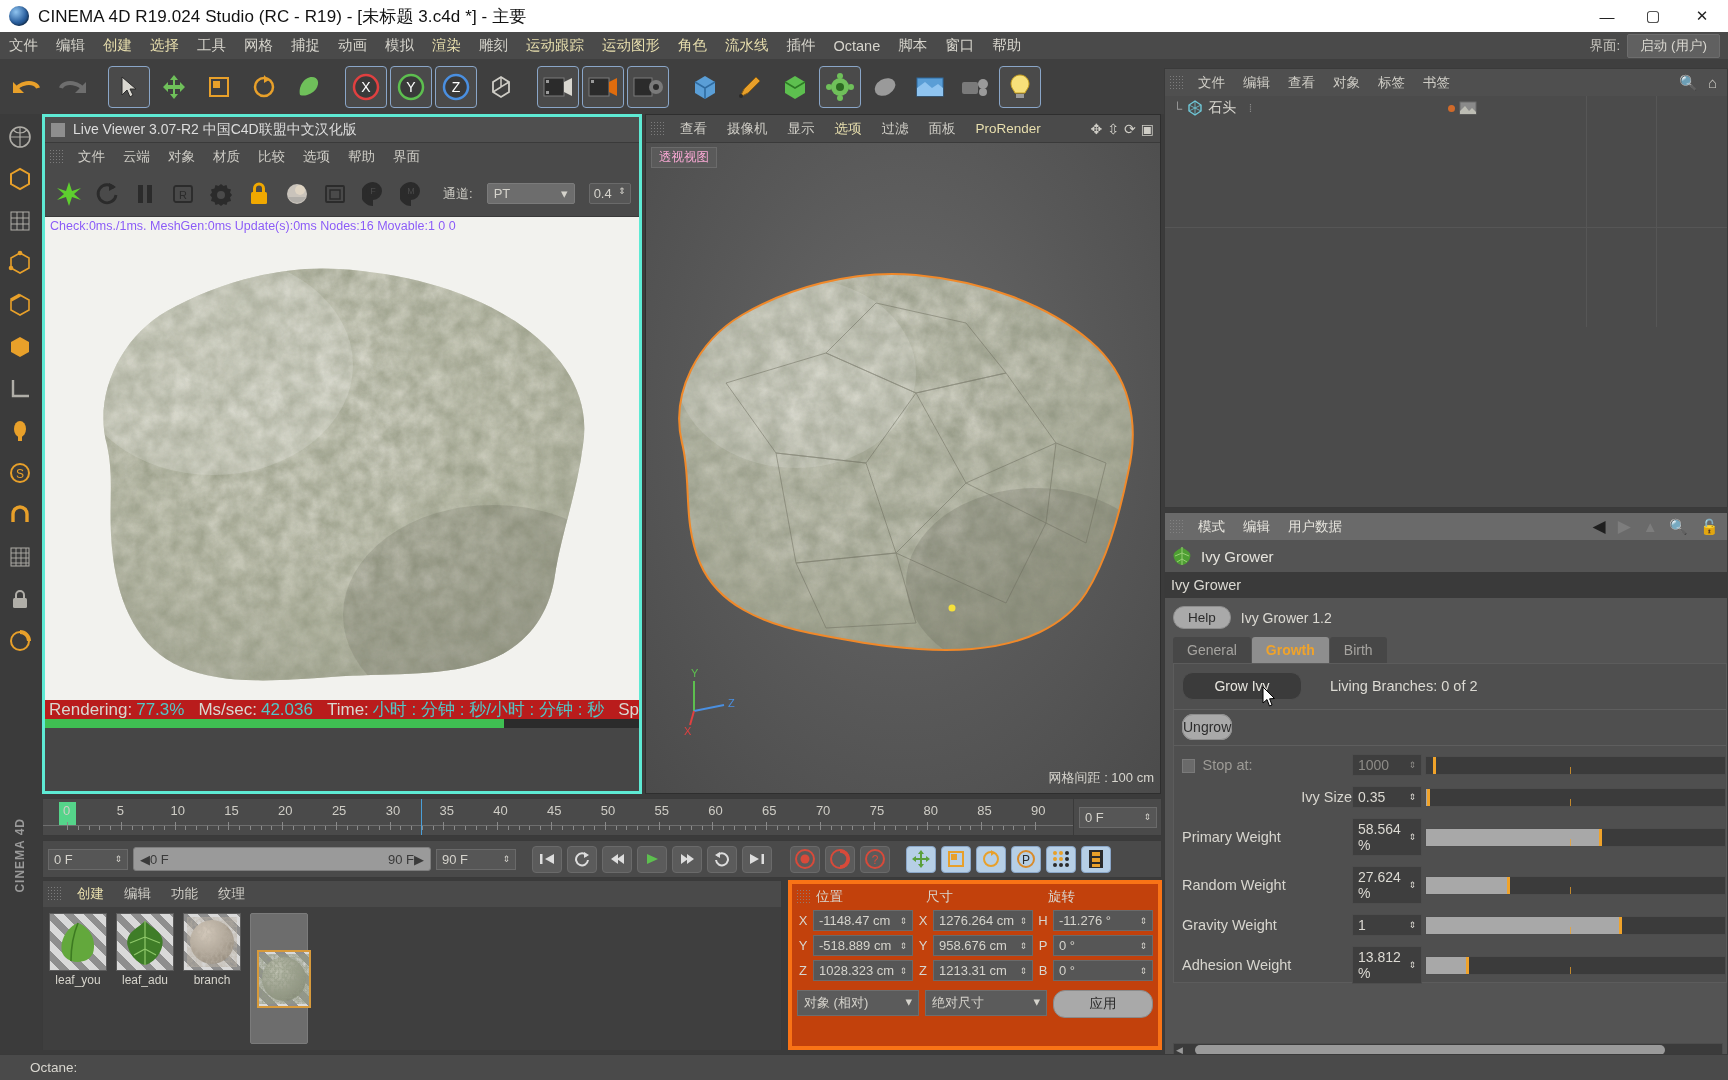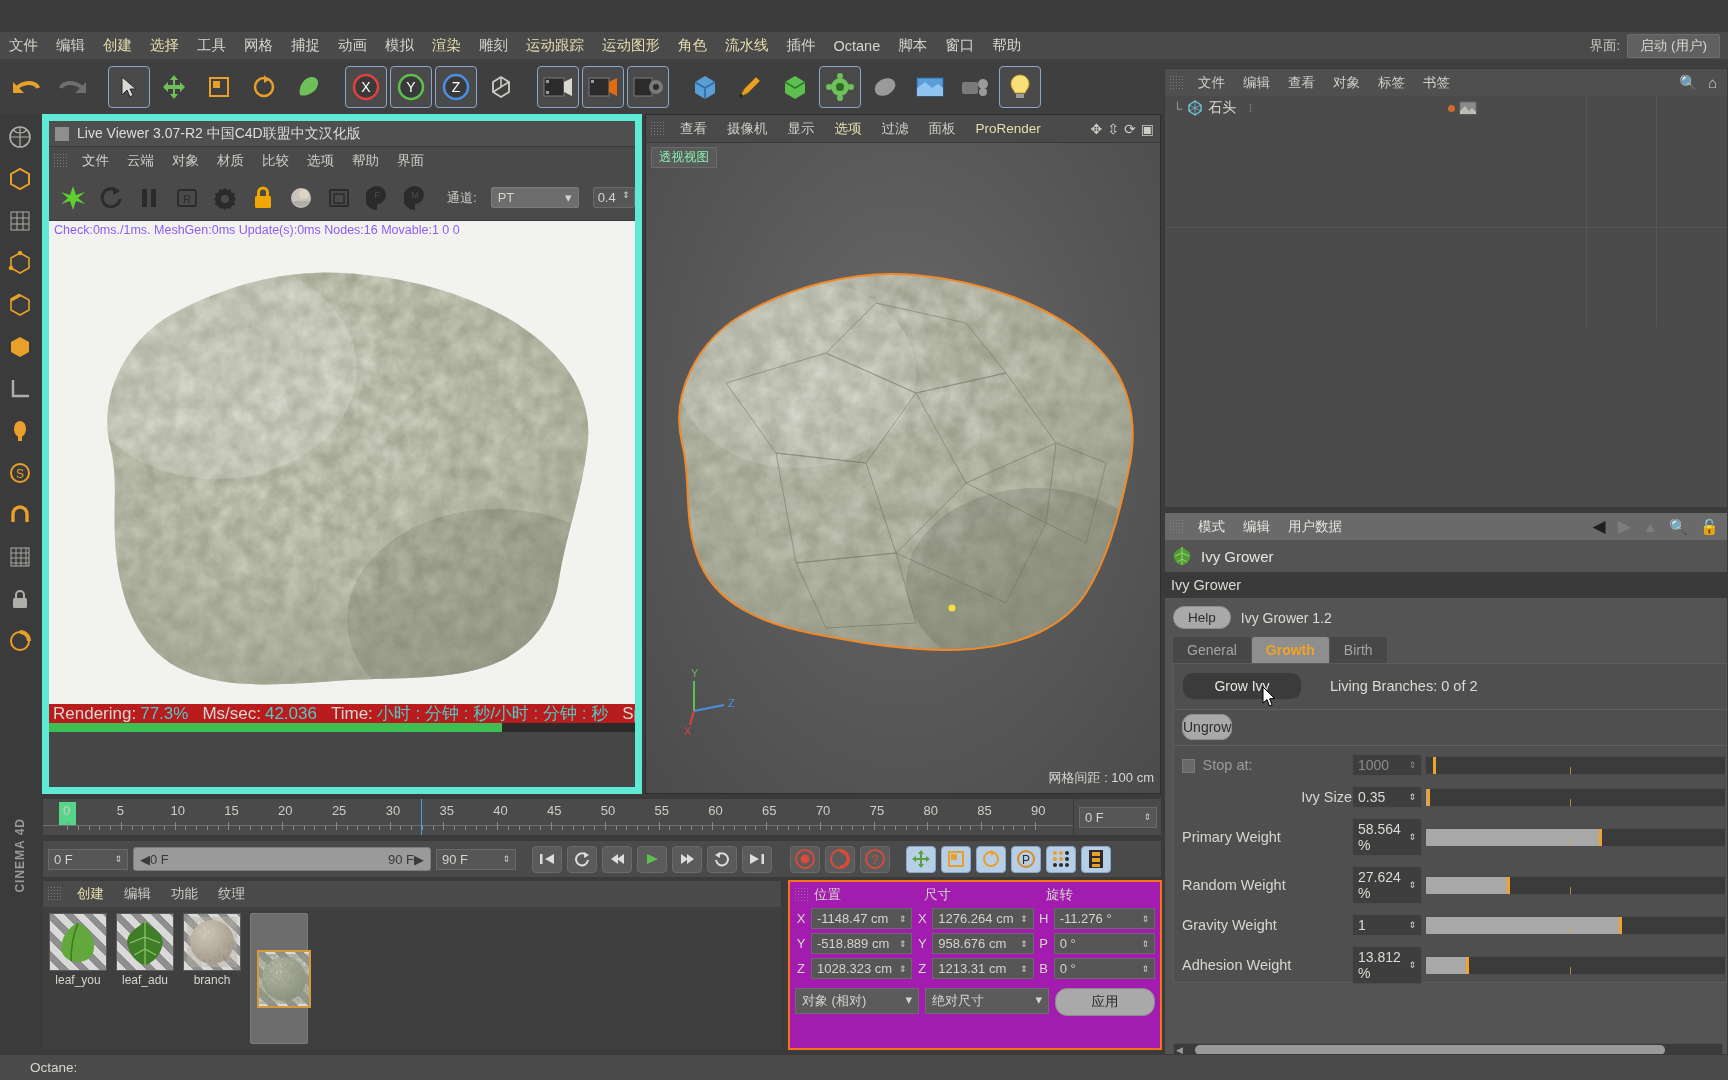--- a/index.html
+++ b/index.html
@@ -43,21 +43,21 @@
     background:#3b3b3b; display:flex; flex-direction:column; align-items:center;
     padding-top:3px; gap:2px; }
   .rail .ri{ width:36px;height:40px;display:flex;align-items:center;justify-content:center;}
   .rail-brand{ position:absolute; left:0; bottom:0; width:40px; height:150px;
     display:flex; align-items:center; justify-content:center; }
   .rail-brand span{ writing-mode:vertical-rl; transform:rotate(180deg); color:#9a9a9a;
     font-size:12px; letter-spacing:1px; font-weight:bold; }
 
   
   .lv{ position:absolute; left:42px; top:114px; width:600px; height:680px;
-    background:#464646; border:7px solid #5eead4; }
+    background:#464646; border:3px solid #5eead4; }
   .lv-title{ height:26px; background:#4f4f4f; display:flex; align-items:center;
     padding-left:6px; gap:8px; border-bottom:1px solid #3a3a3a;}
   .lv-title .sq{ width:14px;height:14px;background:#8e8e8e;}
   .lv-title .t{ color:#ddd; font-size:14px;}
   .lv-menu{ height:28px; background:#4a4a4a; display:flex; align-items:center;
     padding-left:4px; gap:0; }
   .grip{ width:14px;height:16px; background-image:
      radial-gradient(circle,#888 0.8px,transparent 1px);
      background-size:3px 3px; margin-right:6px; opacity:.8;}
   .lv-menu .mi{ color:#cfcdc6; font-size:13.5px; padding:0 9px;}
@@ -85,21 +85,21 @@
   
   .vp{ position:absolute; left:645px; top:114px; width:516px; height:680px;
     background:#5b5b5b; border:1px solid #2e2e2e; }
   .vp-menu{ height:28px; background:#4a4a4a; display:flex; align-items:center;
     padding-left:4px; border-bottom:1px solid #3a3a3a;}
   .vp-menu .mi{ color:#cfcdc6; font-size:13.5px; padding:0 10px;}
   .vp-menu .mi.y{ color:#e8dfae;}
   .vp-menu .right{ margin-left:auto; display:flex; gap:5px; padding-right:6px; }
   .vp-body{ position:relative; height:650px;
     background:radial-gradient(ellipse at 50% 42%,#6a6a6a 0%,#585858 55%,#4b4b4b 100%);}
-  .vp-tag{ position:absolute; left:5px; top:4px; background:#5a5a5a; color:#86efac;
+  .vp-tag{ position:absolute; left:5px; top:4px; background:#5a5a5a; color:#f9a8d4;
     font-size:12.5px; padding:1px 7px; border:1px solid #6b6b6b;}
   .vp-grid{ position:absolute; right:6px; bottom:6px; color:#d8d6cf; font-size:13px;}
   .axis{ position:absolute; left:34px; bottom:58px; width:70px;height:70px;}
 
   
   .tl{ position:absolute; left:42px; top:798px; width:1120px; height:38px;
     background:#4a4a4a; border:1px solid #3a3a3a; display:flex; }
   .tl-ruler{ position:relative; flex:1; height:100%; overflow:hidden;}
   .tl-green{ position:absolute; left:16px; top:3px; width:17px; height:24px;
     background:#55d48a; }
@@ -134,21 +134,21 @@
   .mat{ width:58px; }
   .mat .sw{ width:58px;height:58px;border:1px solid #5a5a5a;
     background-image:repeating-linear-gradient(45deg,#d9d9d9 0 7px,#8e8e8e 7px 14px);
     display:flex;align-items:center;justify-content:center; position:relative;}
   .mat.sel .sw{ border:2px solid #d79a3b; }
   .mat .nm{ color:#d6d4cc; font-size:12px; text-align:center; margin-top:2px;
     white-space:nowrap; overflow:hidden; }
 
   
   .coord{ position:absolute; left:788px; top:880px; width:374px; height:170px;
-    background:#a21caf; border:2px solid #f97316; }
+    background:#c2410c; border:4px solid #f97316; }
   .co-head{ height:26px; display:flex; align-items:center; padding-left:4px; color:#d8d6cf;
     font-size:13.5px;}
   .co-head .c{ text-align:left; }
   .co-grid{ padding:0 5px; }
   .co-row{ display:flex; align-items:center; gap:4px; margin-bottom:4px; }
   .co-lab{ color:#d8d6cf; font-size:13px; width:12px; text-align:center;}
   .co-f{ flex:1; background:#565656;border:1px solid #6a6a6a;color:#d5d3cc;font-size:13px;
     padding:2px 5px; display:flex; justify-content:space-between; align-items:center;}
   .co-btm{ display:flex; gap:6px; padding:5px; align-items:flex-start;}
   .co-sel{ flex:1; background:#5b5b5b;border:1px solid #6d6d6d;color:#d5d3cc;font-size:13px;
@@ -219,20 +219,29 @@
     background:#4a4a4a; border-top:1px solid #3a3a3a; display:flex; align-items:center;
     padding-left:30px; color:#d8d6cf; font-size:13.5px;}
 
   .cursor{ position:absolute; left:1262px; top:686px; width:14px; height:22px; z-index:50;}
 </style>
 </head>
 <body>
 
 <div id="app">
 
+  <div class="titlebar">
+    <div class="tb-icon"></div>
+    <div class="tb-title">CINEMA 4D R19.024 Studio (RC - R19) - [未标题 3.c4d *] - 主要</div>
+    <div class="tb-btns">
+      <div class="tb-btn">—</div>
+      <div class="tb-btn">▢</div>
+      <div class="tb-btn">✕</div>
+    </div>
+  </div>
 
   <div class="menubar">
     <div class="mi">文件</div>
     <div class="mi">编辑</div>
     <div class="mi hl">创建</div>
     <div class="mi hl">选择</div>
     <div class="mi">工具</div>
     <div class="mi">网格</div>
     <div class="mi">捕捉</div>
     <div class="mi">动画</div>

